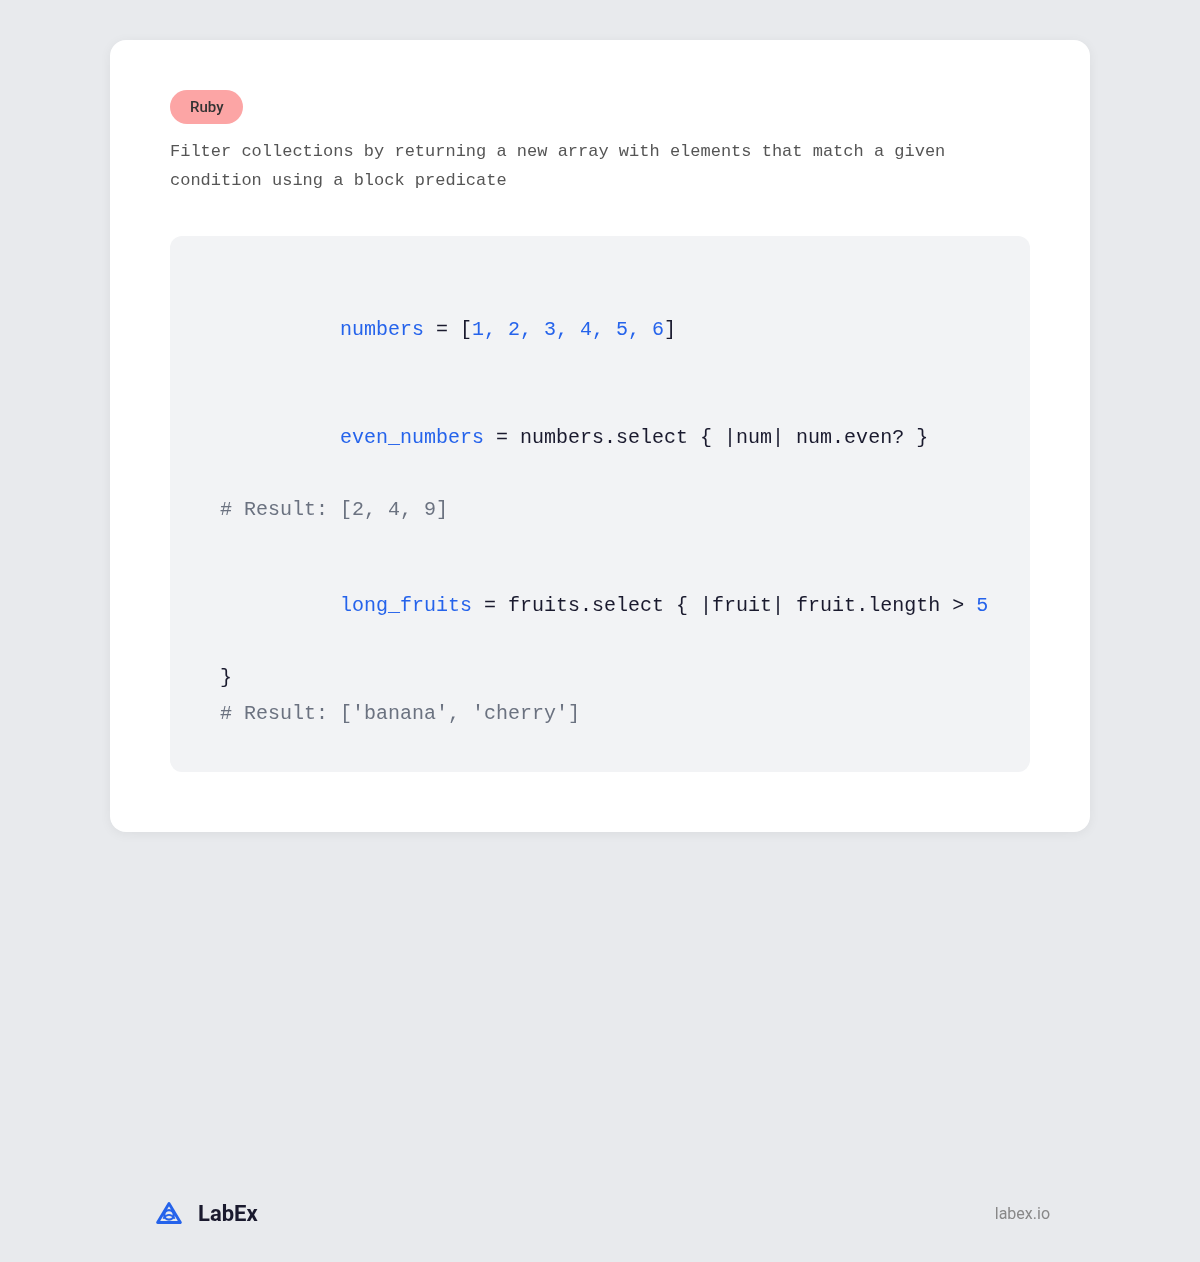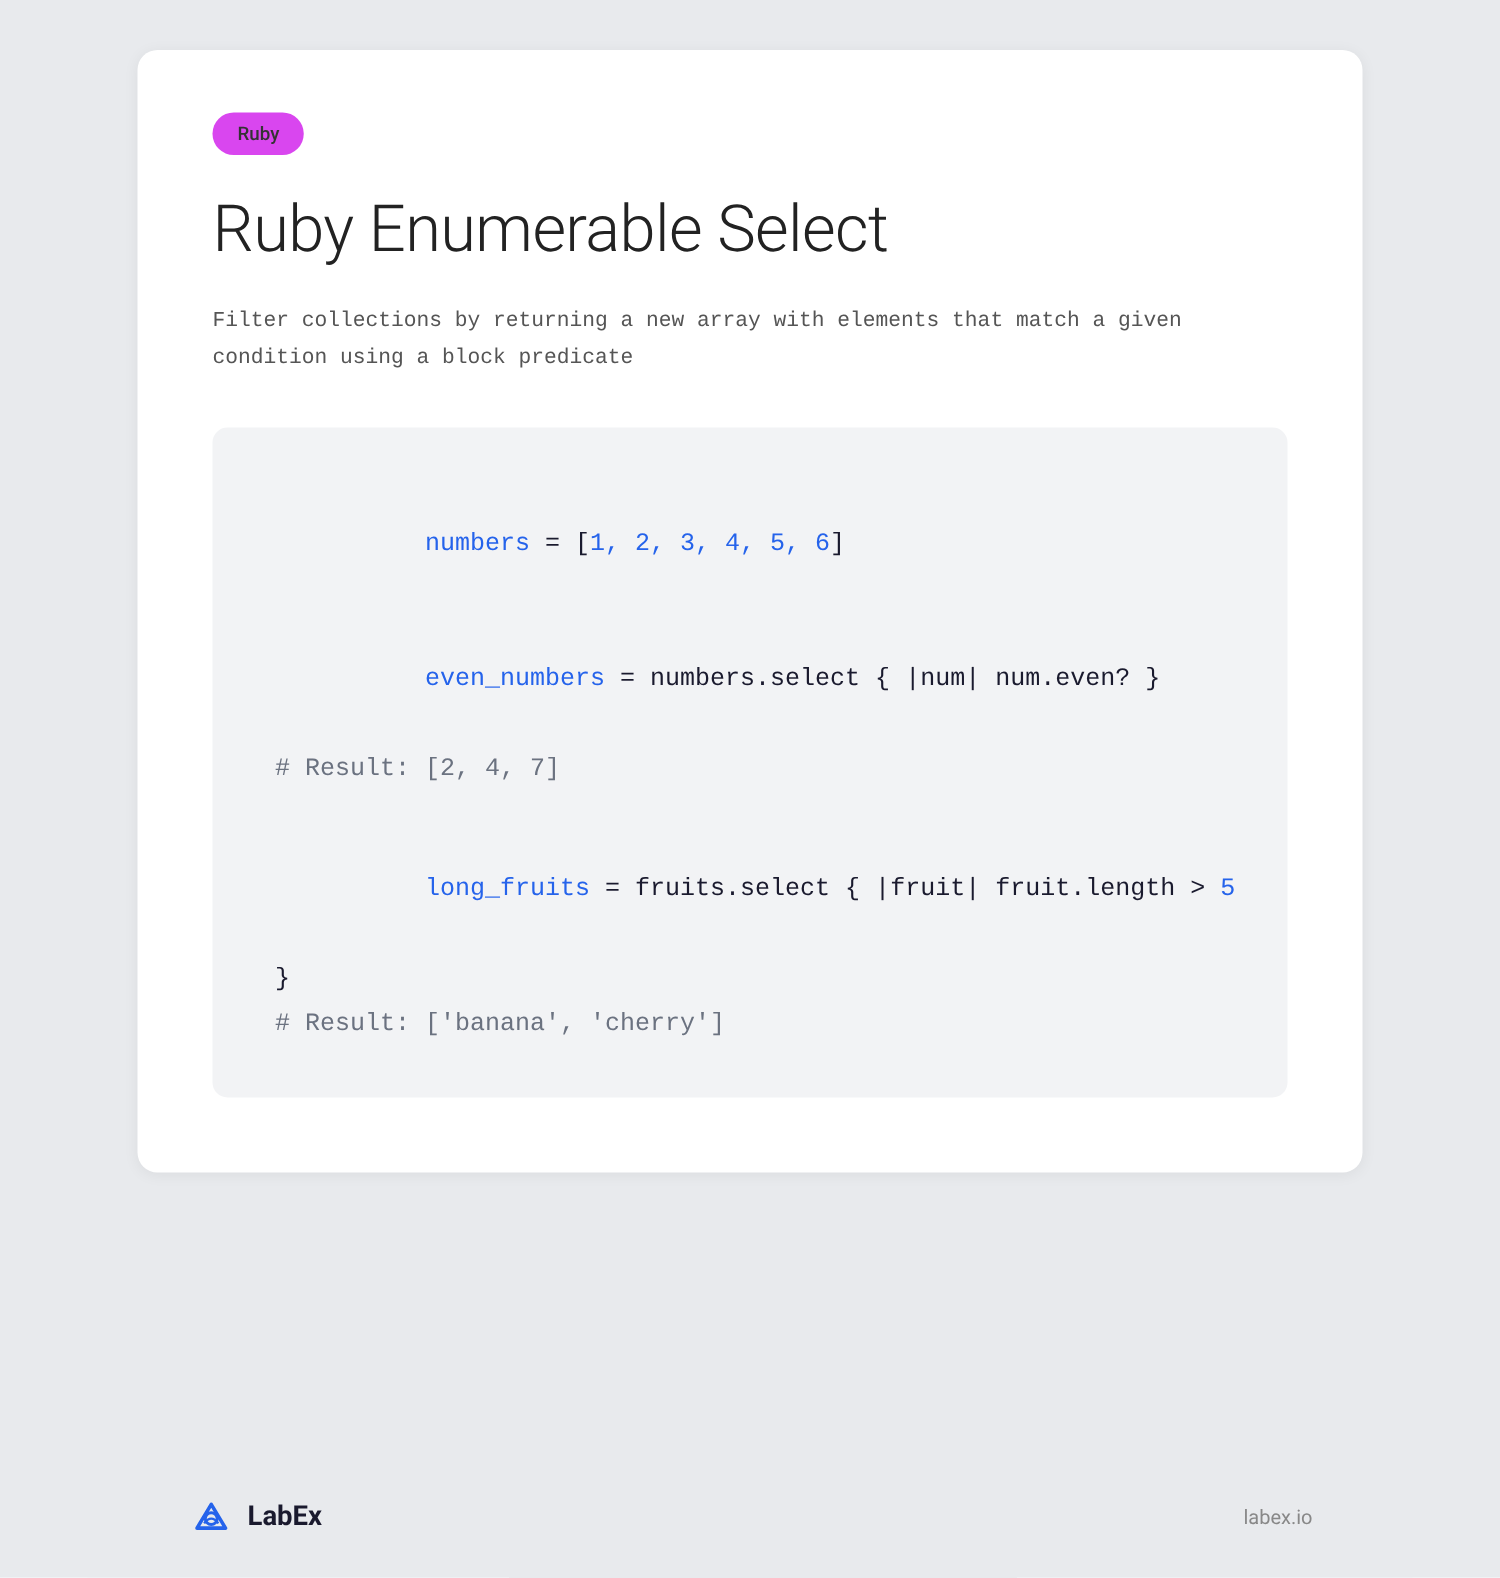--- a/index.html
+++ b/index.html
@@ -33,27 +33,27 @@
     .card {
       background: #ffffff;
       border-radius: 16px;
       width: 980px;
       padding: 50px 60px 60px 60px;
       box-shadow: 0 2px 12px rgba(0,0,0,0.06);
     }
 
     .tag {
       display: inline-block;
-      background-color: #d946ef;
+      background-color: #fca5a5;
       border-radius: 20px;
       padding: 8px 20px;
       font-size: 15px;
       font-weight: 500;
       color: #333;
-      margin-bottom: 30px;
+      margin-bottom: 14px;
     }
 
     .page-title {
       font-size: 52px;
       font-weight: 300;
       color: #222;
       margin-bottom: 30px;
       line-height: 1.15;
       letter-spacing: -0.5px;
     }
@@ -142,39 +142,38 @@
   </style>
 </head>
 <body>
 
 <div class="page-wrapper">
 
   <div class="card">
 
     <div class="tag">Ruby</div>
 
-    <h1 class="page-title">Ruby Enumerable Select</h1>
 
     <p class="description">
       <span>Filter collections by returning a new array with
 elements that match a given condition using a
 block predicate</span>
     </p>
 
 
     <div class="code-block">
 
       <div class="code-section">
         <span class="code-line">
           <span class="blue">numbers</span><span class="dark"> = [</span><span class="blue">1, 2, 3, 4, 5, 6</span><span class="dark">]</span>
         </span>
         <span class="code-line">
           <span class="blue">even_numbers</span><span class="dark"> = numbers.select { |num| num.even? }</span>
         </span>
-        <span class="code-line comment"># Result: [2, 4, 7]</span>
+        <span class="code-line comment"># Result: [2, 4, 9]</span>
       </div>
 
       <div class="code-section">
         <span class="code-line">
           <span class="blue">long_fruits</span><span class="dark"> = fruits.select { |fruit| fruit.length &gt; </span><span class="blue">5</span>
         </span>
         <span class="code-line dark">}</span>
         <span class="code-line comment"># Result: ['banana', 'cherry']</span>
       </div>
 

